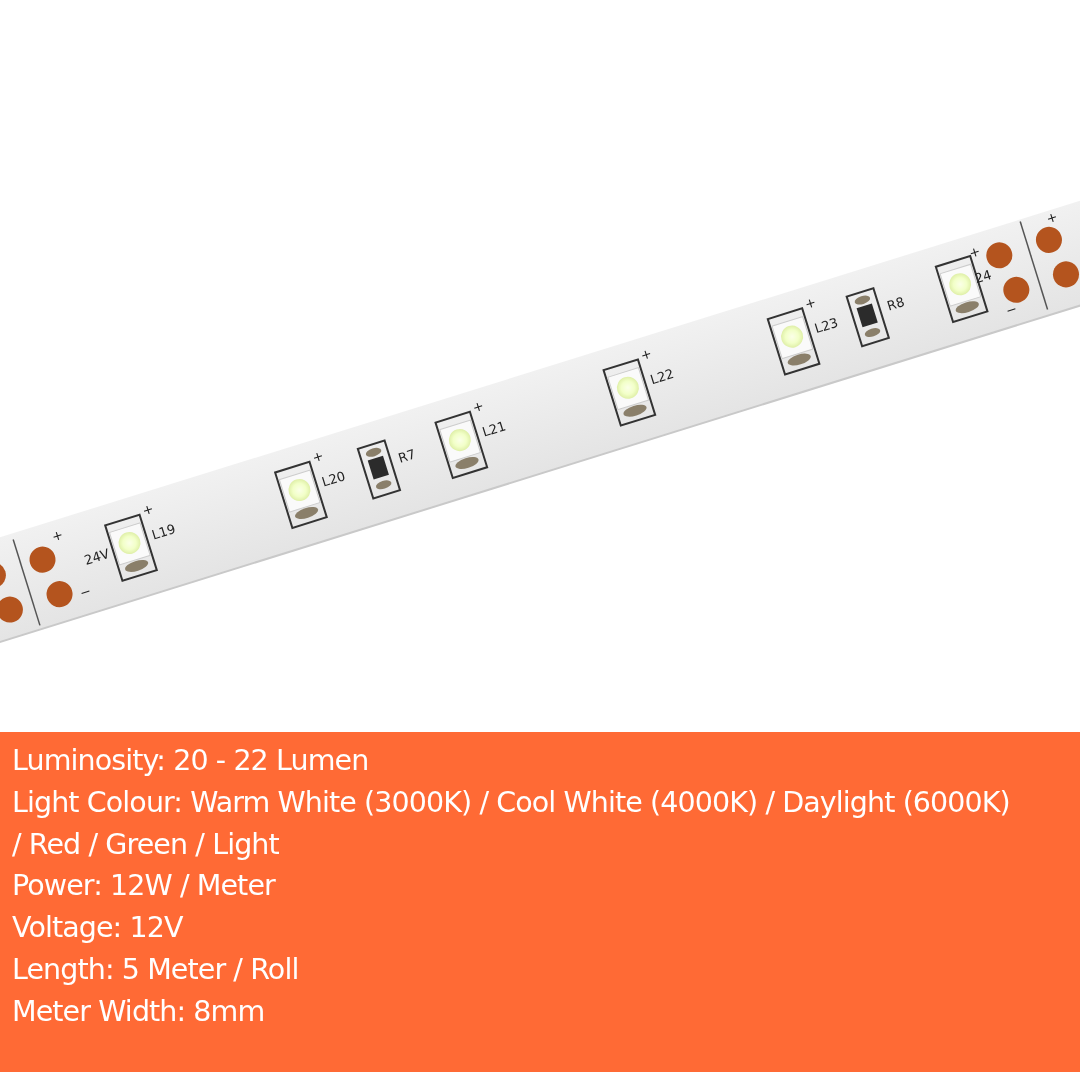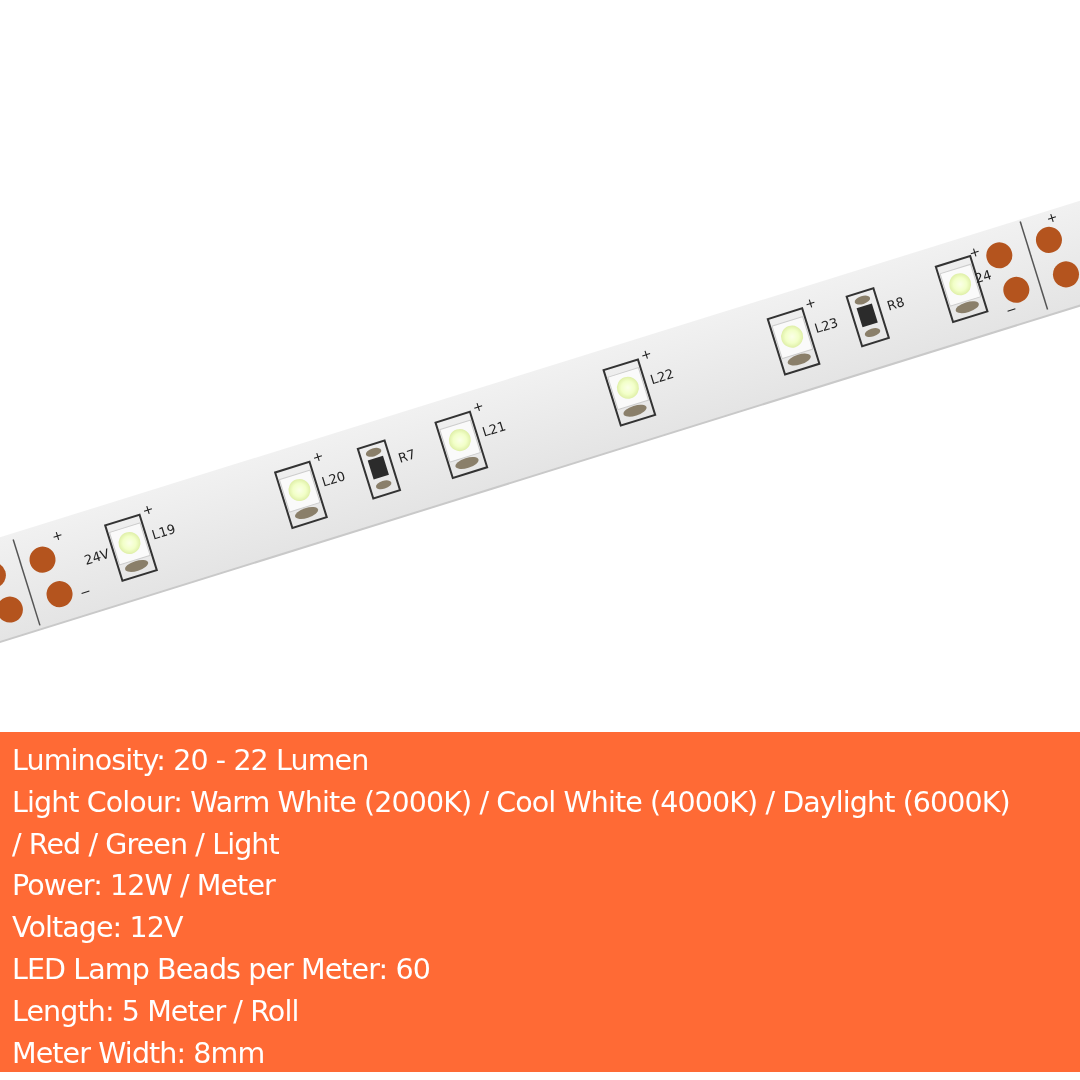--- a/index.html
+++ b/index.html
@@ -133,20 +133,19 @@
         <circle cx="1108" cy="-30" r="13" fill="#b4541e"></circle>
         <circle cx="1114" cy="8" r="13" fill="#b4541e"></circle>
         <text x="1112" y="-46" class="pcb-text">+</text>
       </g>
     </g>
   </svg>
 </div>
 
 <div class="specs">
   <div class="spec-line">Luminosity: 20 - 22 Lumen</div>
-  <div class="spec-line">Light Colour: Warm White (2000K) / Cool White (4000K) / Daylight (6000K)</div>
+  <div class="spec-line">Light Colour: Warm White (3000K) / Cool White (4000K) / Daylight (6000K)</div>
   <div class="spec-line">/ Red / Green / Light</div>
   <div class="spec-line">Power: 12W / Meter</div>
   <div class="spec-line">Voltage: 12V</div>
-  <div class="spec-line">LED Lamp Beads per Meter: 60</div>
   <div class="spec-line">Length: 5 Meter / Roll</div>
   <div class="spec-line">Meter Width: 8mm</div>
 </div>
 
 </body></html>

